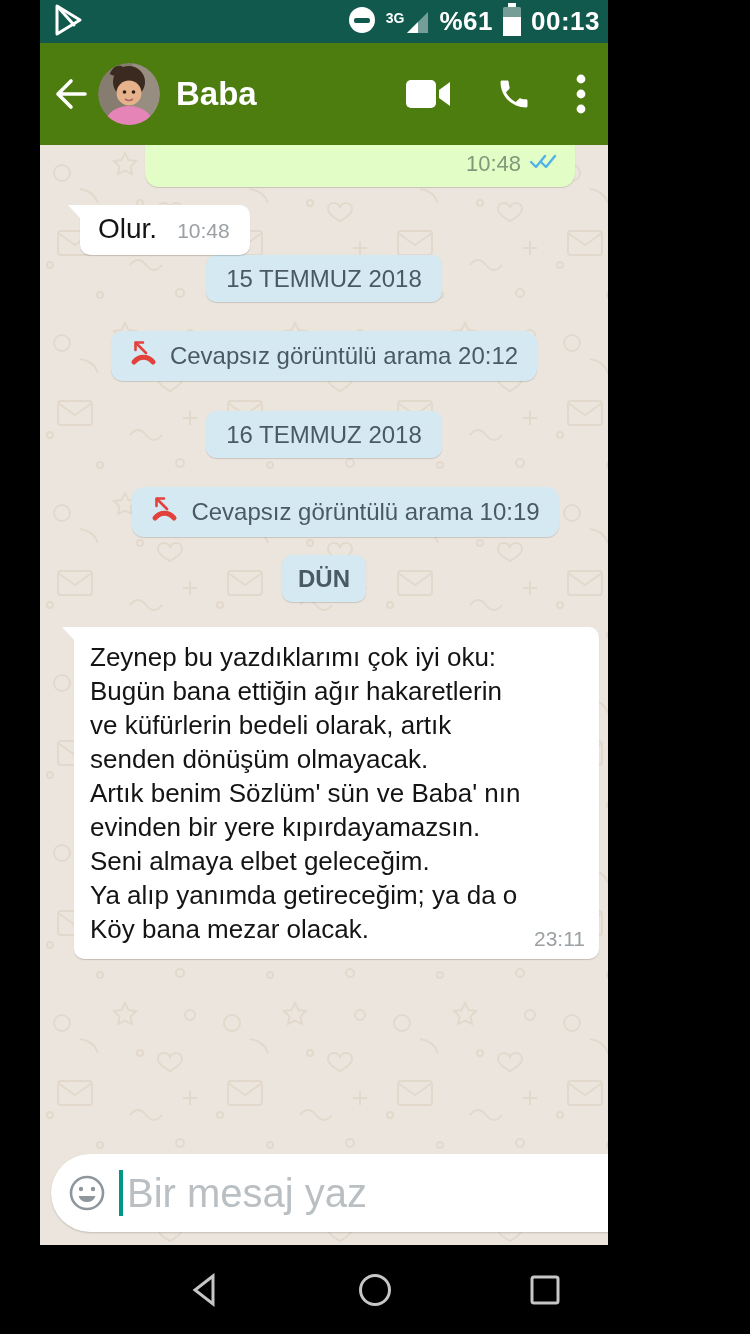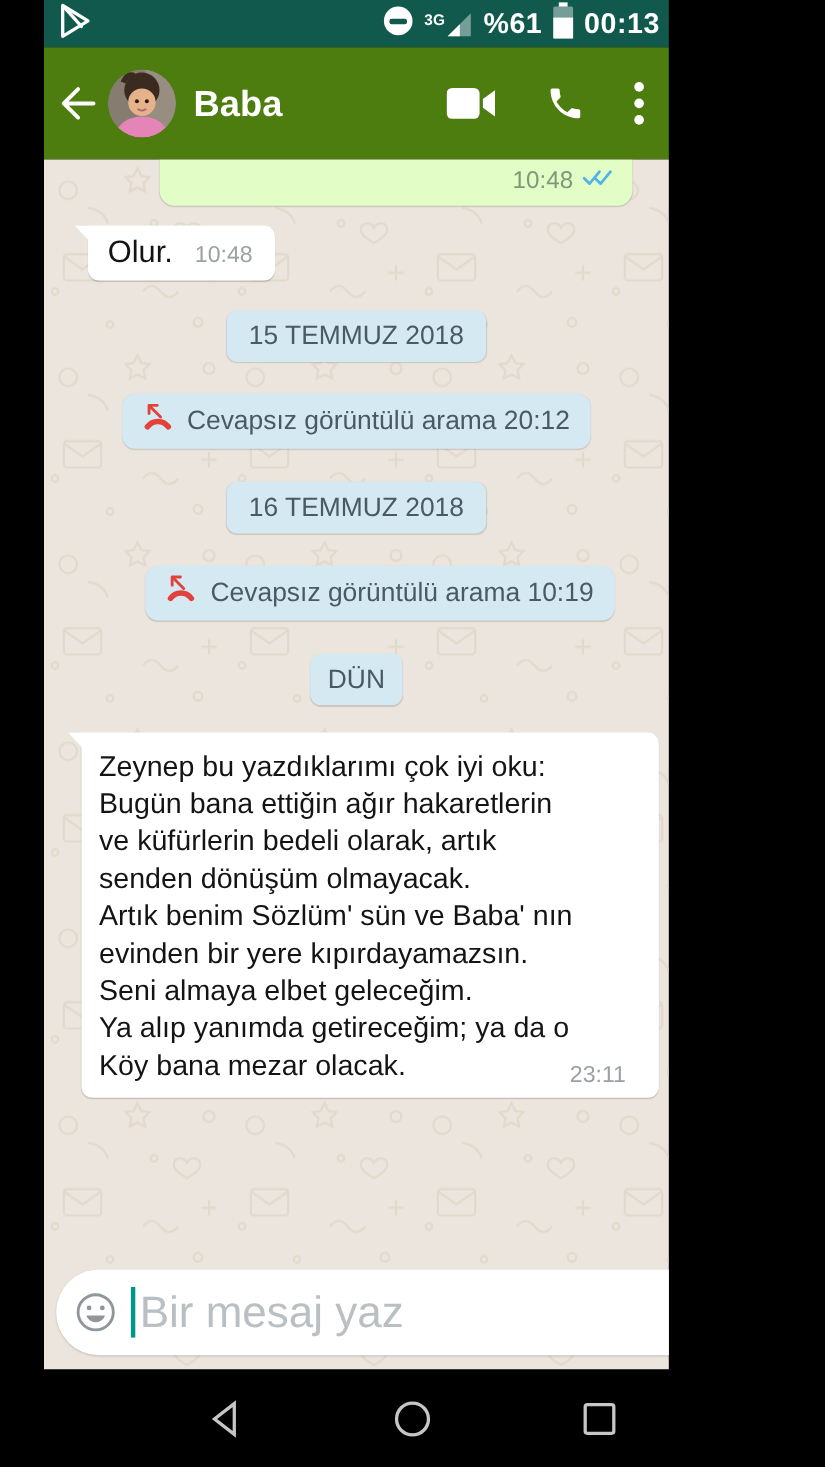--- a/index.html
+++ b/index.html
@@ -24,35 +24,35 @@
 
   
   .chat { flex:1; position:relative; background:#ece5dd; overflow:hidden; }
   .doodle { position:absolute; inset:0; }
   .flow { position:absolute; inset:0; display:flex; flex-direction:column; align-items:center; }
 
   .bubble { position:relative; background:#fff; border-radius:10px; box-shadow:0 1px 1px rgba(0,0,0,.18); }
   .tail { position:absolute; left:-12px; top:0; }
   .msg-text { font-size:26px; line-height:34px; color:#141414; white-space:pre-line; }
   .msg-time { font-size:21px; color:#9aa0a3; }
-  .time-abs { position:absolute; right:30px; bottom:8px; }
+  .time-abs { position:absolute; right:14px; bottom:8px; }
 
   .bubble-out-partial { align-self:flex-end; margin-right:33px; width:430px; height:42px; background:#e2fec6; border-radius:0 0 14px 14px; box-shadow:0 1px 1px rgba(0,0,0,.15); display:flex; align-items:center; justify-content:flex-end; gap:8px; padding:0 14px 4px 0; }
   .out-time { font-size:22px; color:#84977a; }
 
   .bubble-olur { align-self:flex-start; margin:18px 0 0 40px; padding:8px 20px 10px 18px; display:flex; align-items:baseline; gap:20px; border-top-left-radius:0; }
   .olur-text { font-size:28px; color:#141414; }
 
   .chip { background:#d5e9f2; border-radius:10px; box-shadow:0 1px 1px rgba(0,0,0,.14); color:#4a5a64; font-size:24px; display:flex; align-items:center; justify-content:center; padding:0 20px; height:47px; flex:none; }
   .chip-missed { height:50px; border-radius:12px; gap:13px; padding:0 19px; }
-  .chip-d1 { margin-top:27px; }
+  .chip-d1 { }
   .chip-m1 { margin-top:29px; }
   .chip-d2 { margin-top:30px; }
   .chip-m2 { margin-top:29px;margin-left:43px; }
-  .chip-dun { margin-top:30px; padding:0 16px; }
+  .chip-dun { margin-top:18px; padding:0 16px;font-weight:bold; }
 
   .bubble-long { align-self:flex-start; margin:25px 0 0 34px; width:525px; padding:13px 16px 13px 16px; border-top-left-radius:0; }
   .bubble-follow { align-self:flex-start; margin:8px 0 0 34px; width:445px; padding:11px 16px 13px 16px; }
 
   
   .composer { position:absolute; left:11px; right:11px; bottom:12px; display:flex; align-items:center; gap:6px; }
   .pill { flex:1; height:78px; background:#fff; border-radius:39px; box-shadow:0 1px 2px rgba(0,0,0,.18); display:flex; align-items:center; padding:0 20px 0 16px; }
   .cursor { width:4px; height:46px; background:#009688; margin:0 4px 0 12px; flex:none; }
   .msg-input { flex:1; border:none; outline:none; background:transparent; font-family:"Liberation Sans", sans-serif; font-size:40px; color:#c2410c; min-width:0; }
   .msg-input::placeholder { color:#b9bfc2; }

